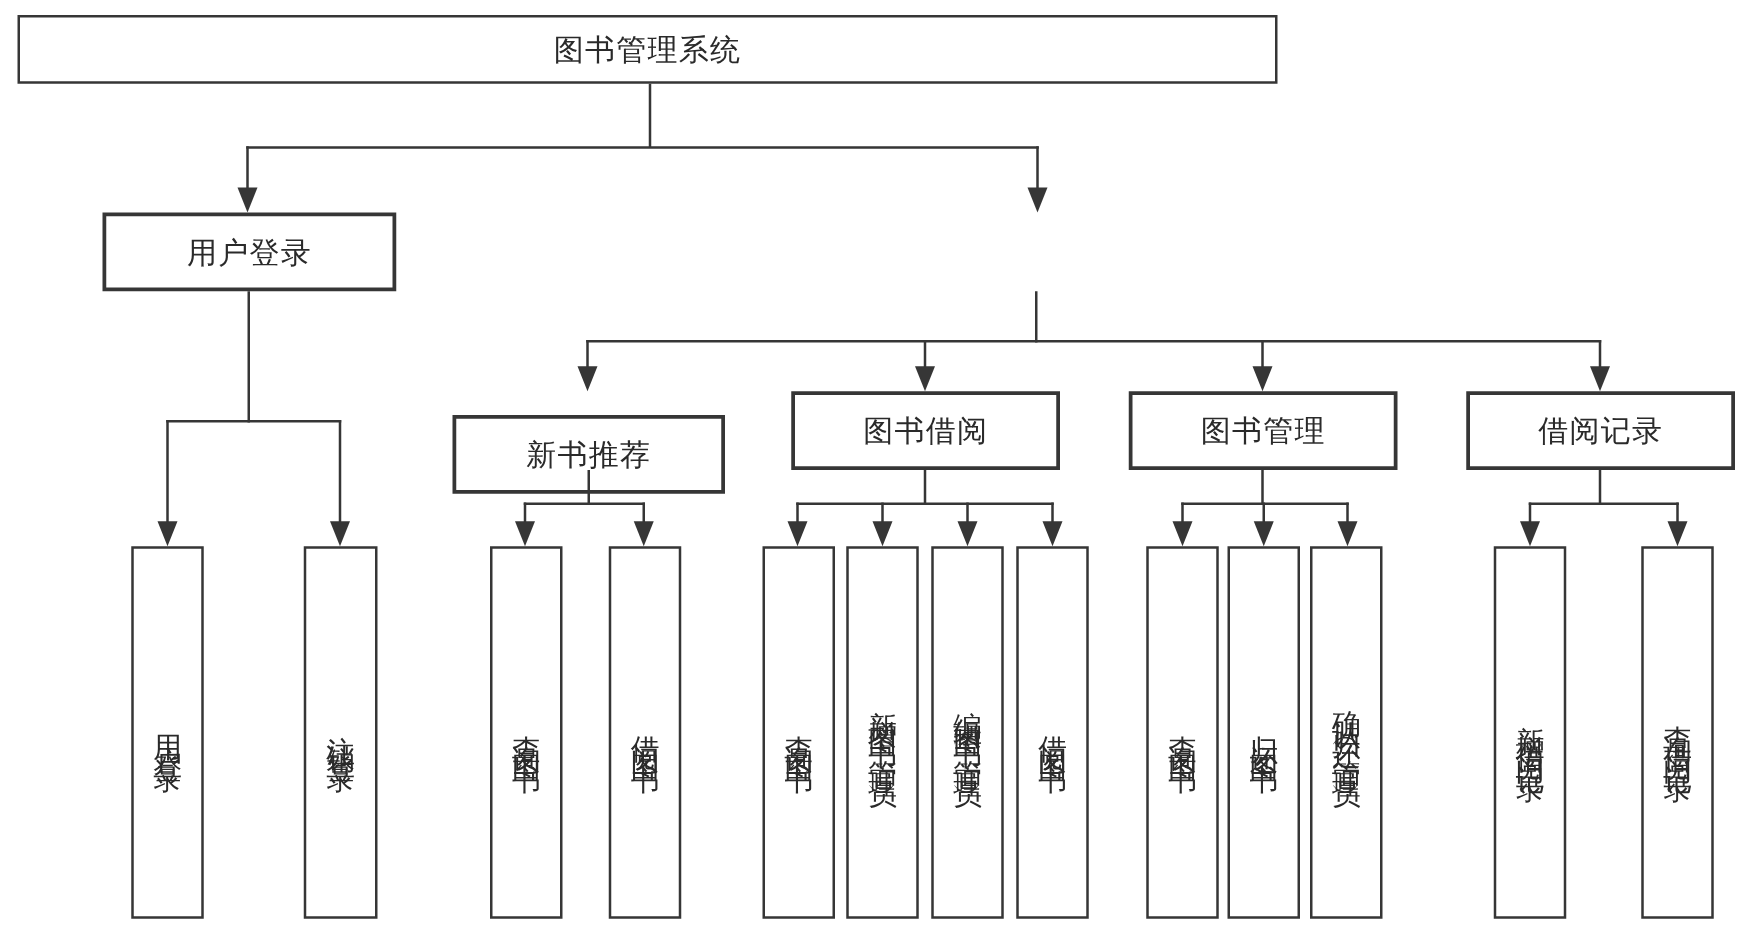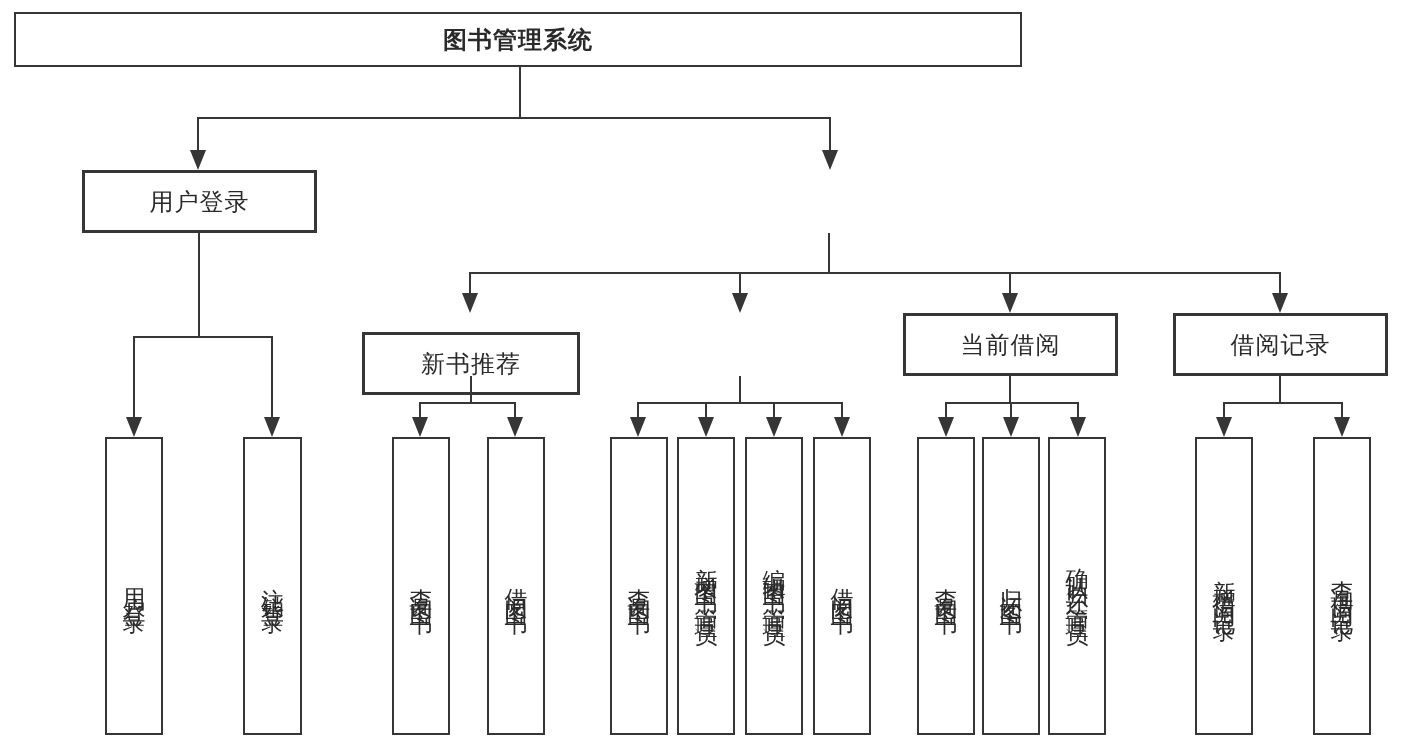--- a/index.html
+++ b/index.html
@@ -21,33 +21,36 @@
        border-right:8px solid transparent;border-top:20px solid #363636;}
   
   .watermark{position:absolute;top:712px;right:6px;font-size:20px;color:#b7b7b7;
        letter-spacing:1px;z-index:5;white-space:nowrap;}
 </style>
 </head>
 <body>
 
 <div class="canvas">
 
-  <div class="box root" style="left:14px;top:12px;width:1008px;height:55px;font-weight:bold;">
+  <div class="box root" style="left:14px;top:12px;width:1008px;height:55px;">
     <span class="hlabel">图书管理系统</span>
   </div>
 
   <div class="box" style="left:82px;top:170px;width:235px;height:63px;">
     <span class="hlabel">用户登录</span>
   </div>
 
   <div class="box" style="left:362px;top:332px;width:218px;height:63px;">
     <span class="hlabel">新书推荐</span>
   </div>
+  <div class="box" style="left:633px;top:313px;width:215px;height:63px;">
+    <span class="hlabel">图书借阅</span>
+  </div>
   <div class="box" style="left:903px;top:313px;width:215px;height:63px;">
-    <span class="hlabel">当前借阅</span>
+    <span class="hlabel">图书管理</span>
   </div>
   <div class="box" style="left:1173px;top:313px;width:215px;height:63px;">
     <span class="hlabel">借阅记录</span>
   </div>
 
   <div class="leaf" style="left:105px;">
     <span class="vtext">用户登录</span>
   </div>
   <div class="leaf" style="left:243px;width:59px;">
     <span class="vtext">注销登录</span>

